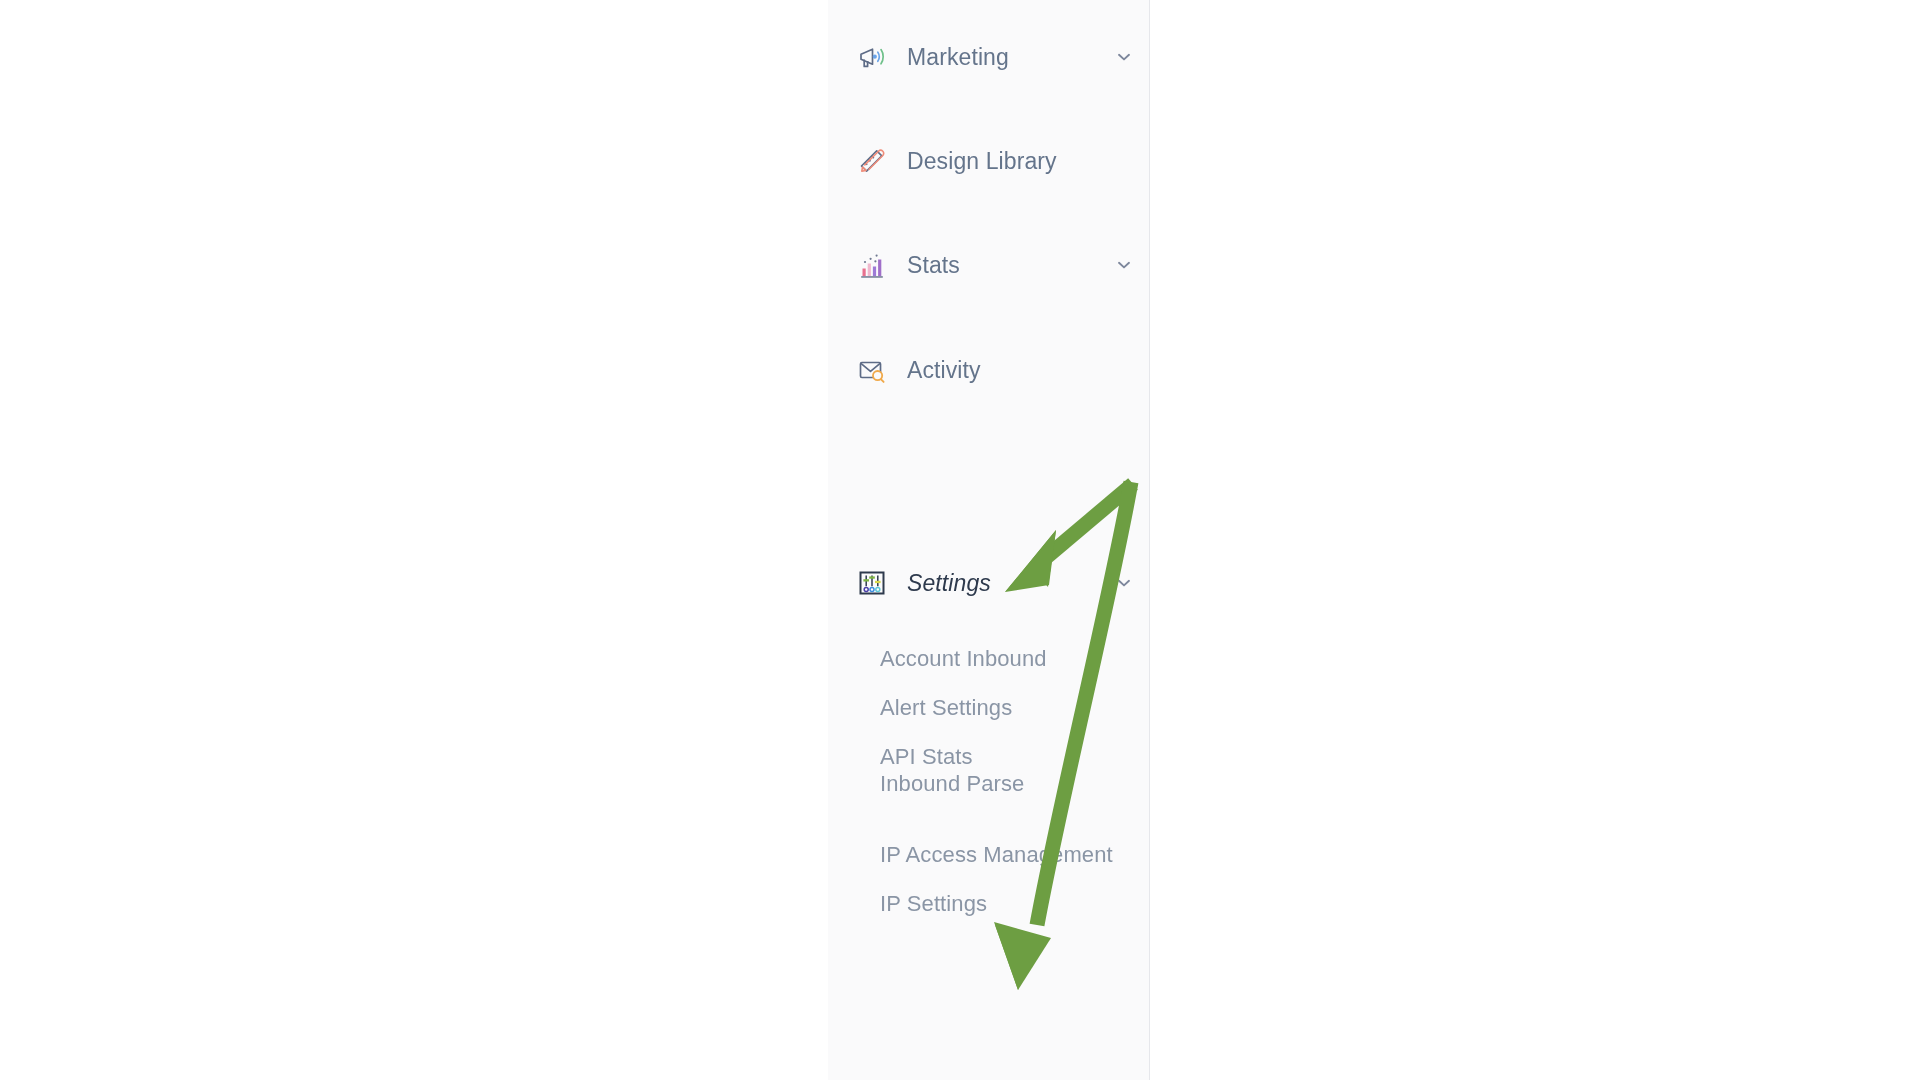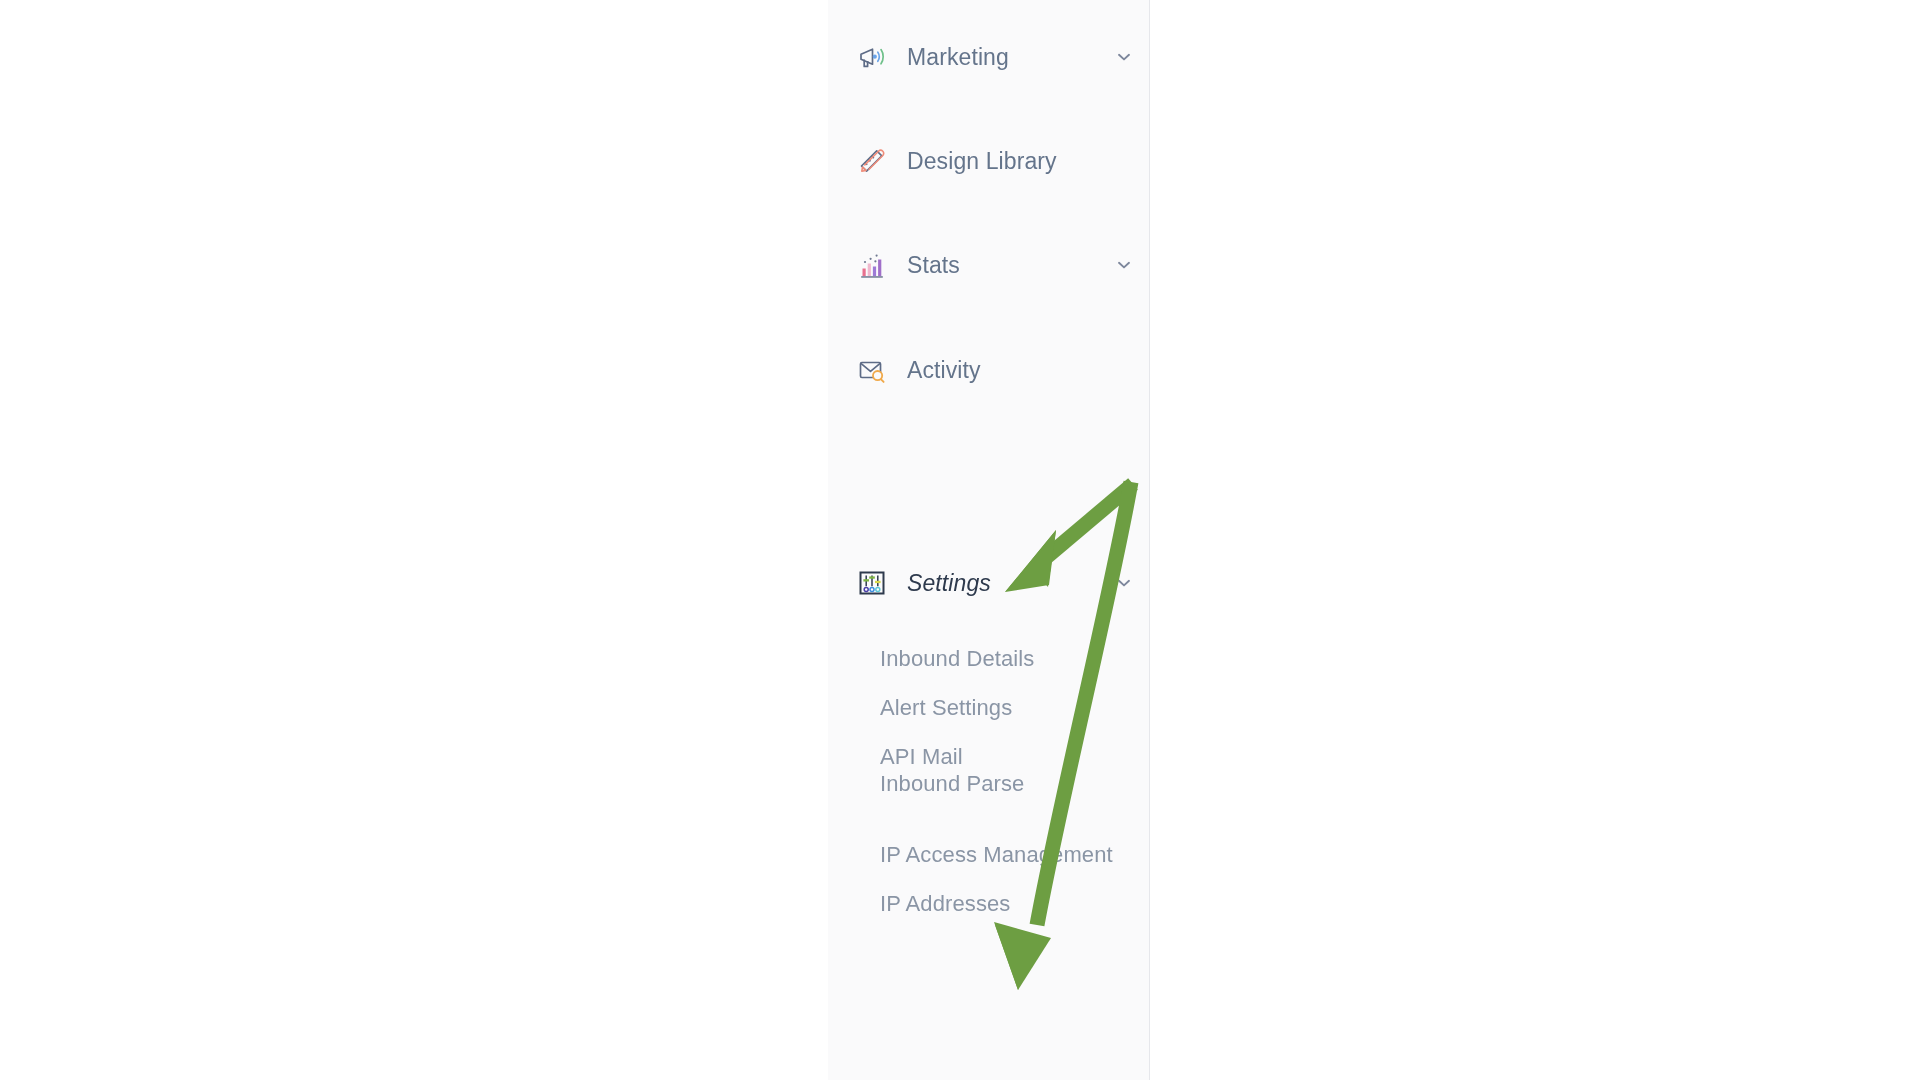--- a/index.html
+++ b/index.html
@@ -210,36 +210,36 @@
       </span>
       <span class="nav-label active">Settings</span>
       <span class="chevron">
         <svg width="18" height="18" viewBox="0 0 18 18" fill="none">
           <path d="M4 6.8 L9 11.4 L14 6.8" stroke="#7d879c" stroke-width="1.9" stroke-linecap="round" stroke-linejoin="round"></path>
         </svg>
       </span>
     </div>
 
     <div class="sub-item" style="top:634px">
-      <span class="sub-label">Inbound Details</span>
+      <span class="sub-label">Account Inbound</span>
     </div>
     <div class="sub-item" style="top:683px">
       <span class="sub-label">Alert Settings</span>
     </div>
     <div class="sub-item" style="top:732px">
-      <span class="sub-label">API Mail</span>
+      <span class="sub-label">API Stats</span>
     </div>
     <div class="sub-item" style="top:759px">
       <span class="sub-label">Inbound Parse</span>
     </div>
     <div class="sub-item" style="top:830px">
       <span class="sub-label">IP Access Management</span>
     </div>
     <div class="sub-item" style="top:879px">
-      <span class="sub-label">IP Addresses</span>
+      <span class="sub-label">IP Settings</span>
     </div>
 
   </nav>
 
   <svg id="annotations" viewBox="0 0 1920 1080">
 
     <g>
       <path d="M1133 484 L1043 560" stroke="#6d9e42" stroke-width="15" stroke-linecap="butt" fill="none"></path>
       <path d="M1005 592 L1056 530 L1048 587 L1035 573 Z" fill="#6d9e42"></path>
       <path d="M1005 592 L1056 530 L1049 585 Z" fill="#6d9e42"></path>

